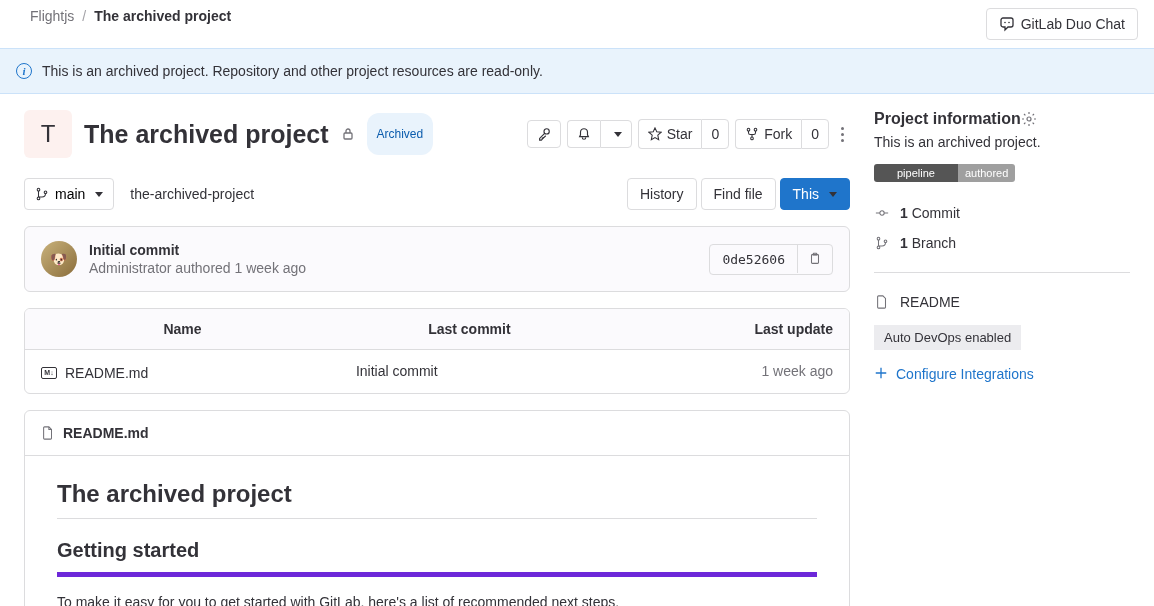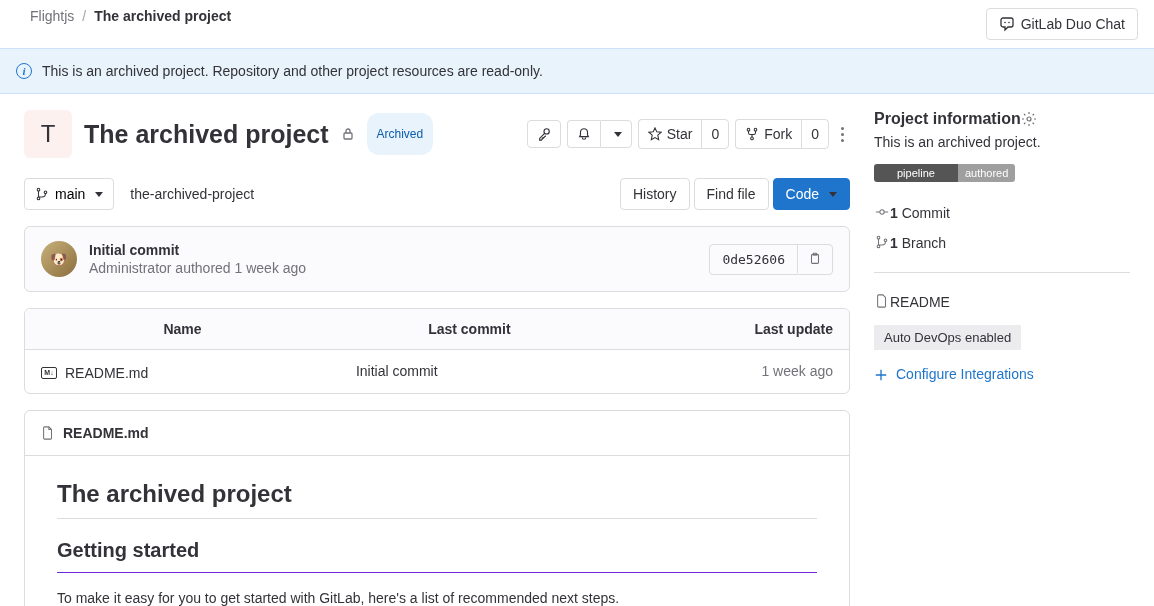--- a/index.html
+++ b/index.html
@@ -44,36 +44,36 @@
 .file-table th { text-align: center; padding: 12px 16px; font-weight: 600; color: #333238; background: #fbfafd; font-size: 14px; border-bottom: 1px solid #dcdcde; }
 .file-table th:last-child { text-align: right; }
 .file-table td { padding: 12px 16px; font-size: 14px; color: #333238; }
 .file-table td:last-child { text-align: right; color: #737278; }
 .file-link { display: inline-flex; align-items: center; gap: 8px; color: #333238; text-decoration: none; }
 .md-icon { width: 16px; height: 12px; border: 1px solid #333238; border-radius: 2px; display: inline-flex; align-items: center; justify-content: center; font-size: 7px; font-weight: 700; }
 .readme-panel { border: 1px solid #dcdcde; border-radius: 6px; overflow: hidden; }
 .readme-header { padding: 14px 16px; border-bottom: 1px solid #dcdcde; display: flex; align-items: center; gap: 8px; font-weight: 600; }
 .readme-body { padding: 24px 32px; }
 .readme-body h1 { font-size: 24px; font-weight: 700; margin-bottom: 12px; padding-bottom: 10px; border-bottom: 1px solid #dcdcde; }
-.readme-body h2 { font-size: 20px; font-weight: 600; margin: 20px 0 12px; padding-bottom: 10px; border-bottom: 1px solid #6d28d9; }
+.readme-body h2 { font-size: 20px; font-weight: 600; margin: 20px 0 12px; padding-bottom: 10px; border-bottom: 5px solid #6d28d9; }
 .readme-body p { margin: 14px 0; line-height: 1.6; }
 .sidebar-section { margin-bottom: 16px; }
 .sidebar-heading { display: flex; align-items: center; margin-bottom: 6px; }
 .sidebar-heading h3 { font-size: 16px; font-weight: 600; }
 .sidebar-desc { color: #333238; font-size: 14px; margin-bottom: 14px; }
 .pipeline-badge { display: inline-flex; border-radius: 3px; overflow: hidden; font-size: 11px; margin-bottom: 16px; }
 .pipeline-badge span:first-child { background: #555; color: #fff; padding: 3px 23px; }
 .pipeline-badge span:last-child { background: #9f9f9f; color: #fff; padding: 3px 7px; }
 .stat-list { list-style: none; }
-.stat-list li { display: flex; align-items: flex-start; padding: 7px 0; font-size: 14px; color: #333238; }
+.stat-list li { display: flex; align-items: center; gap: 10px; padding: 7px 0; font-size: 14px; color: #333238; }
 .stat-list li .icon-sm { width: 16px; display: inline-flex; justify-content: center; flex-shrink: 0; }
 .stat-list li strong { font-weight: 700; }
 .divider { height: 1px; background: #dcdcde; margin: 14px 0; }
 .ado-badge { background: #ececef; color: #333238; padding: 5px 10px; border-radius: 0; font-size: 13px; display: inline-block; margin: 8px 0; }
-.config-link { display: inline-flex; align-items: flex-end; gap: 8px; color: #1f75cb; text-decoration: none; font-size: 14px; margin-top: 8px; }
+.config-link { display: inline-flex; align-items: flex-start; gap: 8px; color: #1f75cb; text-decoration: none; font-size: 14px; margin-top: 8px; }
 svg { display: block; }
 .chevron-down::after { content: ""; display: inline-block; width: 0; height: 0; border-left: 4px solid transparent; border-right: 4px solid transparent; border-top: 5px solid #333238; margin-left: 4px; }
 .dots { display: inline-flex; flex-direction: column; gap: 3px; padding: 0 6px; cursor: pointer; }
 .dots span { width: 3px; height: 3px; border-radius: 50%; background: #737278; }
 </style>
 </head>
 <body>
 
 <div class="container">
   <div class="topbar">
@@ -163,21 +163,21 @@
                 <path d="M4 4.5v7M12 7.5a4 4 0 01-4 4H4" fill="none" stroke="#333238" stroke-width="1.2"></path>
               </svg>
             <span>main</span>
           </button>
           <span class="slug">the-archived-project</span>
         </div>
         <div class="repo-bar-right">
           <button class="btn">History</button>
           <button class="btn">Find file</button>
           <button class="btn btn-primary chevron-down">
-              <span>Code</span>
+              <span>This</span>
             </button>
         </div>
       </div>
 
       <div class="commit-card">
         <div class="commit-left">
           <div class="avatar-round">🐶</div>
           <div>
             <div class="commit-title">Initial commit</div>
             <div class="commit-meta">

